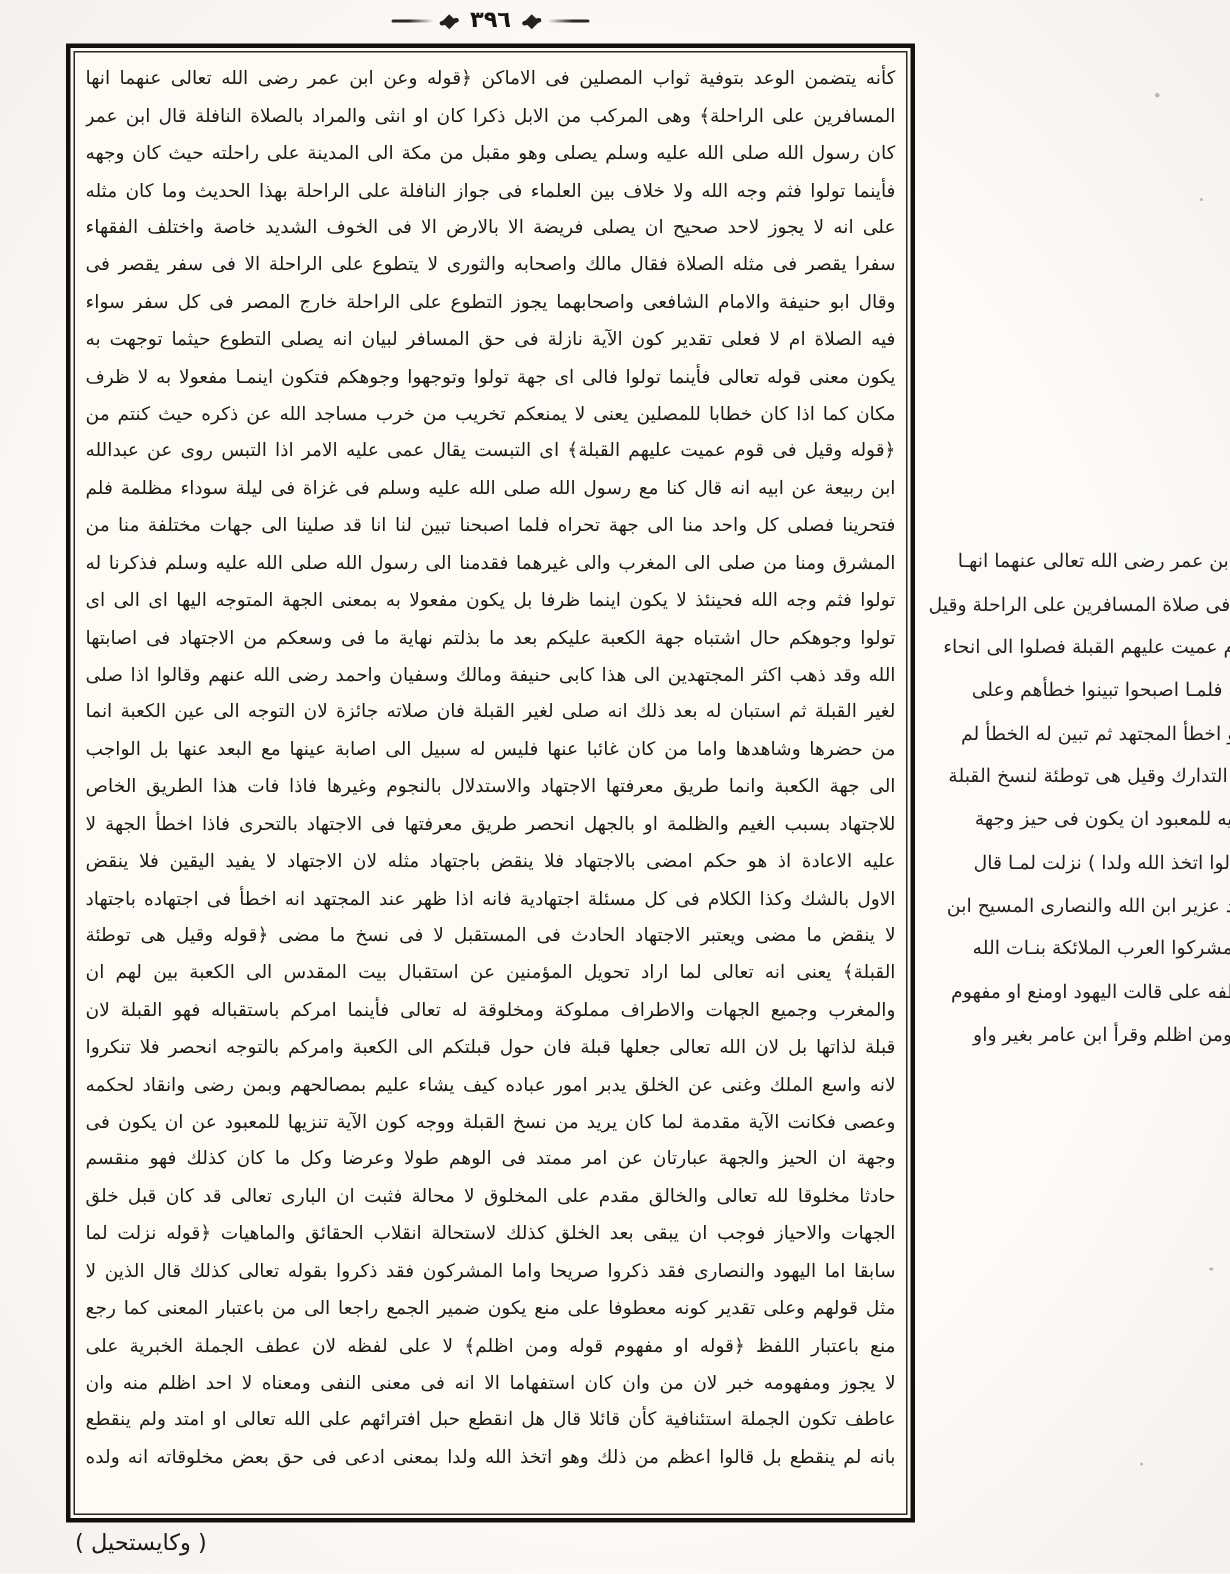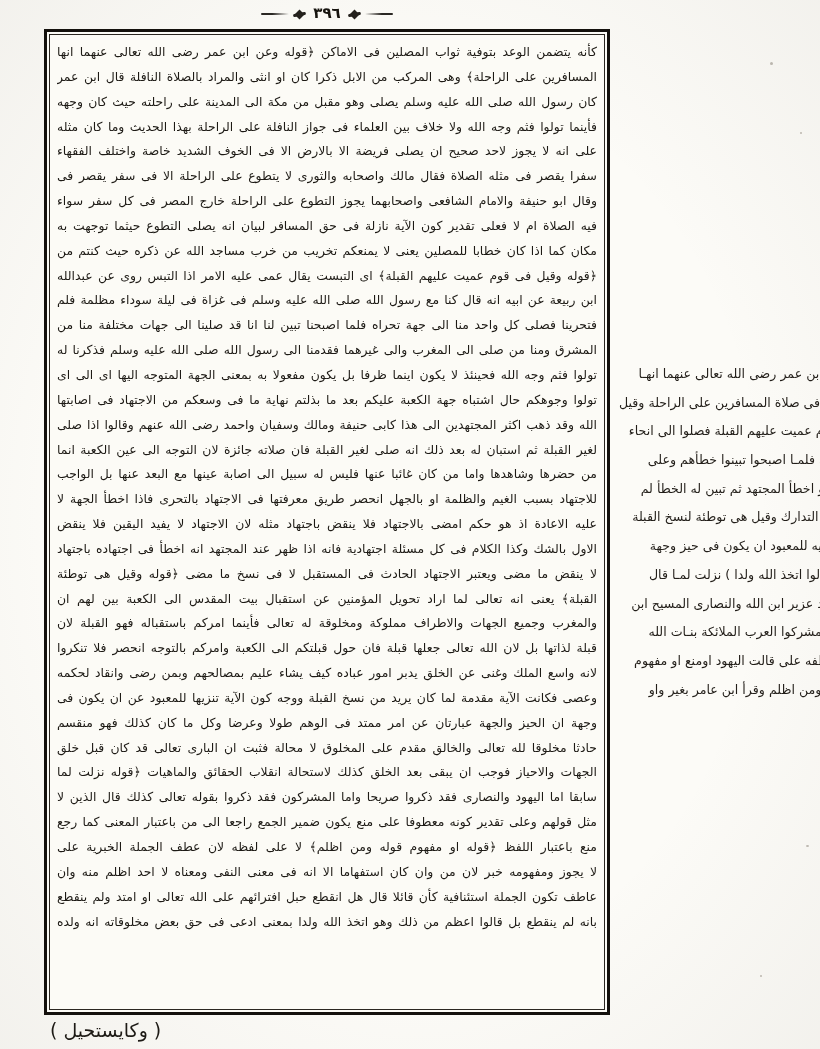--- a/index.html
+++ b/index.html
@@ -69,21 +69,21 @@
   .margin-note .margin-line{
     height:28.7px;line-height:28.7px;
     text-align:right;
     white-space:nowrap;
     overflow:visible;
   }
 
   
   .catchword{
     position:absolute;left:50px;top:1019px;
-    direction:rtl;font-size:19px;color:#1d1a15;
+    direction:rtl;font-size:15px;color:#1d1a15;
     letter-spacing:.5px;
   }
 </style>
 </head>
 <body>
 
 <div class="scan-tint"></div>
 
 <div class="page-header">
   <span class="h-line"></span>
@@ -97,30 +97,32 @@
   <div class="main-frame-inner">
     <div class="main-text" lang="ar" dir="rtl">
         <div class="text-line">كأنه يتضمن الوعد بتوفية ثواب المصلين فى الاماكن ﴿قوله وعن ابن عمر رضى الله تعالى عنهما انها نزلت فى صلاة</div>
         <div class="text-line">المسافرين على الراحلة﴾ وهى المركب من الابل ذكرا كان او انثى والمراد بالصلاة النافلة قال ابن عمر رضى الله عنه</div>
         <div class="text-line">كان رسول الله صلى الله عليه وسلم يصلى وهو مقبل من مكة الى المدينة على راحلته حيث كان وجهه قال وفيه نزلت</div>
         <div class="text-line">فأينما تولوا فثم وجه الله ولا خلاف بين العلماء فى جواز النافلة على الراحلة بهذا الحديث وما كان مثله واجمعوا</div>
         <div class="text-line">على انه لا يجوز لاحد صحيح ان يصلى فريضة الا بالارض الا فى الخوف الشديد خاصة واختلف الفقهاء فى المسافر</div>
         <div class="text-line">سفرا يقصر فى مثله الصلاة فقال مالك واصحابه والثورى لا يتطوع على الراحلة الا فى سفر يقصر فى مثله الصلاة</div>
         <div class="text-line">وقال ابو حنيفة والامام الشافعى واصحابهما يجوز التطوع على الراحلة خارج المصر فى كل سفر سواء كان مما تقصر</div>
         <div class="text-line">فيه الصلاة ام لا فعلى تقدير كون الآية نازلة فى حق المسافر لبيان انه يصلى التطوع حيثما توجهت به راحلته</div>
+        <div class="text-line">يكون معنى قوله تعالى فأينما تولوا فالى اى جهة تولوا وتوجهوا وجوهكم فتكون اينمـا مفعولا به لا ظرف</div>
         <div class="text-line">مكان كما اذا كان خطابا للمصلين يعنى لا يمنعكم تخريب من خرب مساجد الله عن ذكره حيث كنتم من ارضه</div>
         <div class="text-line">﴿قوله وقيل فى قوم عميت عليهم القبلة﴾ اى التبست يقال عمى عليه الامر اذا التبس روى عن عبدالله بن عامر</div>
         <div class="text-line">ابن ربيعة عن ابيه انه قال كنا مع رسول الله صلى الله عليه وسلم فى غزاة فى ليلة سوداء مظلمة فلم ندر اين القبلة</div>
         <div class="text-line">فتحرينا فصلى كل واحد منا الى جهة تحراه فلما اصبحنا تبين لنا انا قد صلينا الى جهات مختلفة منا من صلى الى</div>
         <div class="text-line">المشرق ومنا من صلى الى المغرب والى غيرهما فقدمنا الى رسول الله صلى الله عليه وسلم فذكرنا له ذلك فنزل فأينما</div>
         <div class="text-line">تولوا فثم وجه الله فحينئذ لا يكون اينما ظرفا بل يكون مفعولا به بمعنى الجهة المتوجه اليها اى الى اى جهة</div>
         <div class="text-line">تولوا وجوهكم حال اشتباه جهة الكعبة عليكم بعد ما بذلتم نهاية ما فى وسعكم من الاجتهاد فى اصابتها فثم وجه</div>
         <div class="text-line">الله وقد ذهب اكثر المجتهدين الى هذا كابى حنيفة ومالك وسفيان واحمد رضى الله عنهم وقالوا اذا صلى فى الغيم</div>
         <div class="text-line">لغير القبلة ثم استبان له بعد ذلك انه صلى لغير القبلة فان صلاته جائزة لان التوجه الى عين الكعبة انما يجب على</div>
         <div class="text-line">من حضرها وشاهدها واما من كان غائبا عنها فليس له سبيل الى اصابة عينها مع البعد عنها بل الواجب عليه التوجه</div>
+        <div class="text-line">الى جهة الكعبة وانما طريق معرفتها الاجتهاد والاستدلال بالنجوم وغيرها فاذا فات هذا الطريق الخاص</div>
         <div class="text-line">للاجتهاد بسبب الغيم والظلمة او بالجهل انحصر طريق معرفتها فى الاجتهاد بالتحرى فاذا اخطأ الجهة لا يجب</div>
         <div class="text-line">عليه الاعادة اذ هو حكم امضى بالاجتهاد فلا ينقض باجتهاد مثله لان الاجتهاد لا يفيد اليقين فلا ينقض الاجتهاد</div>
         <div class="text-line">الاول بالشك وكذا الكلام فى كل مسئلة اجتهادية فانه اذا ظهر عند المجتهد انه اخطأ فى اجتهاده باجتهاد آخر</div>
         <div class="text-line">لا ينقض ما مضى ويعتبر الاجتهاد الحادث فى المستقبل لا فى نسخ ما مضى ﴿قوله وقيل هى توطئة لنسخ</div>
         <div class="text-line">القبلة﴾ يعنى انه تعالى لما اراد تحويل المؤمنين عن استقبال بيت المقدس الى الكعبة بين لهم ان المشرق</div>
         <div class="text-line">والمغرب وجميع الجهات والاطراف مملوكة ومخلوقة له تعالى فأينما امركم باستقباله فهو القبلة لان القبلة ليست</div>
         <div class="text-line">قبلة لذاتها بل لان الله تعالى جعلها قبلة فان حول قبلتكم الى الكعبة وامركم بالتوجه انحصر فلا تنكروا ذلك</div>
         <div class="text-line">لانه واسع الملك وغنى عن الخلق يدبر امور عباده كيف يشاء عليم بمصالحهم وبمن رضى وانقاد لحكمه وبمن ابى</div>
         <div class="text-line">وعصى فكانت الآية مقدمة لما كان يريد من نسخ القبلة ووجه كون الآية تنزيها للمعبود عن ان يكون فى حيز</div>
         <div class="text-line">وجهة ان الحيز والجهة عبارتان عن امر ممتد فى الوهم طولا وعرضا وكل ما كان كذلك فهو منقسم مركب فيكون</div>

